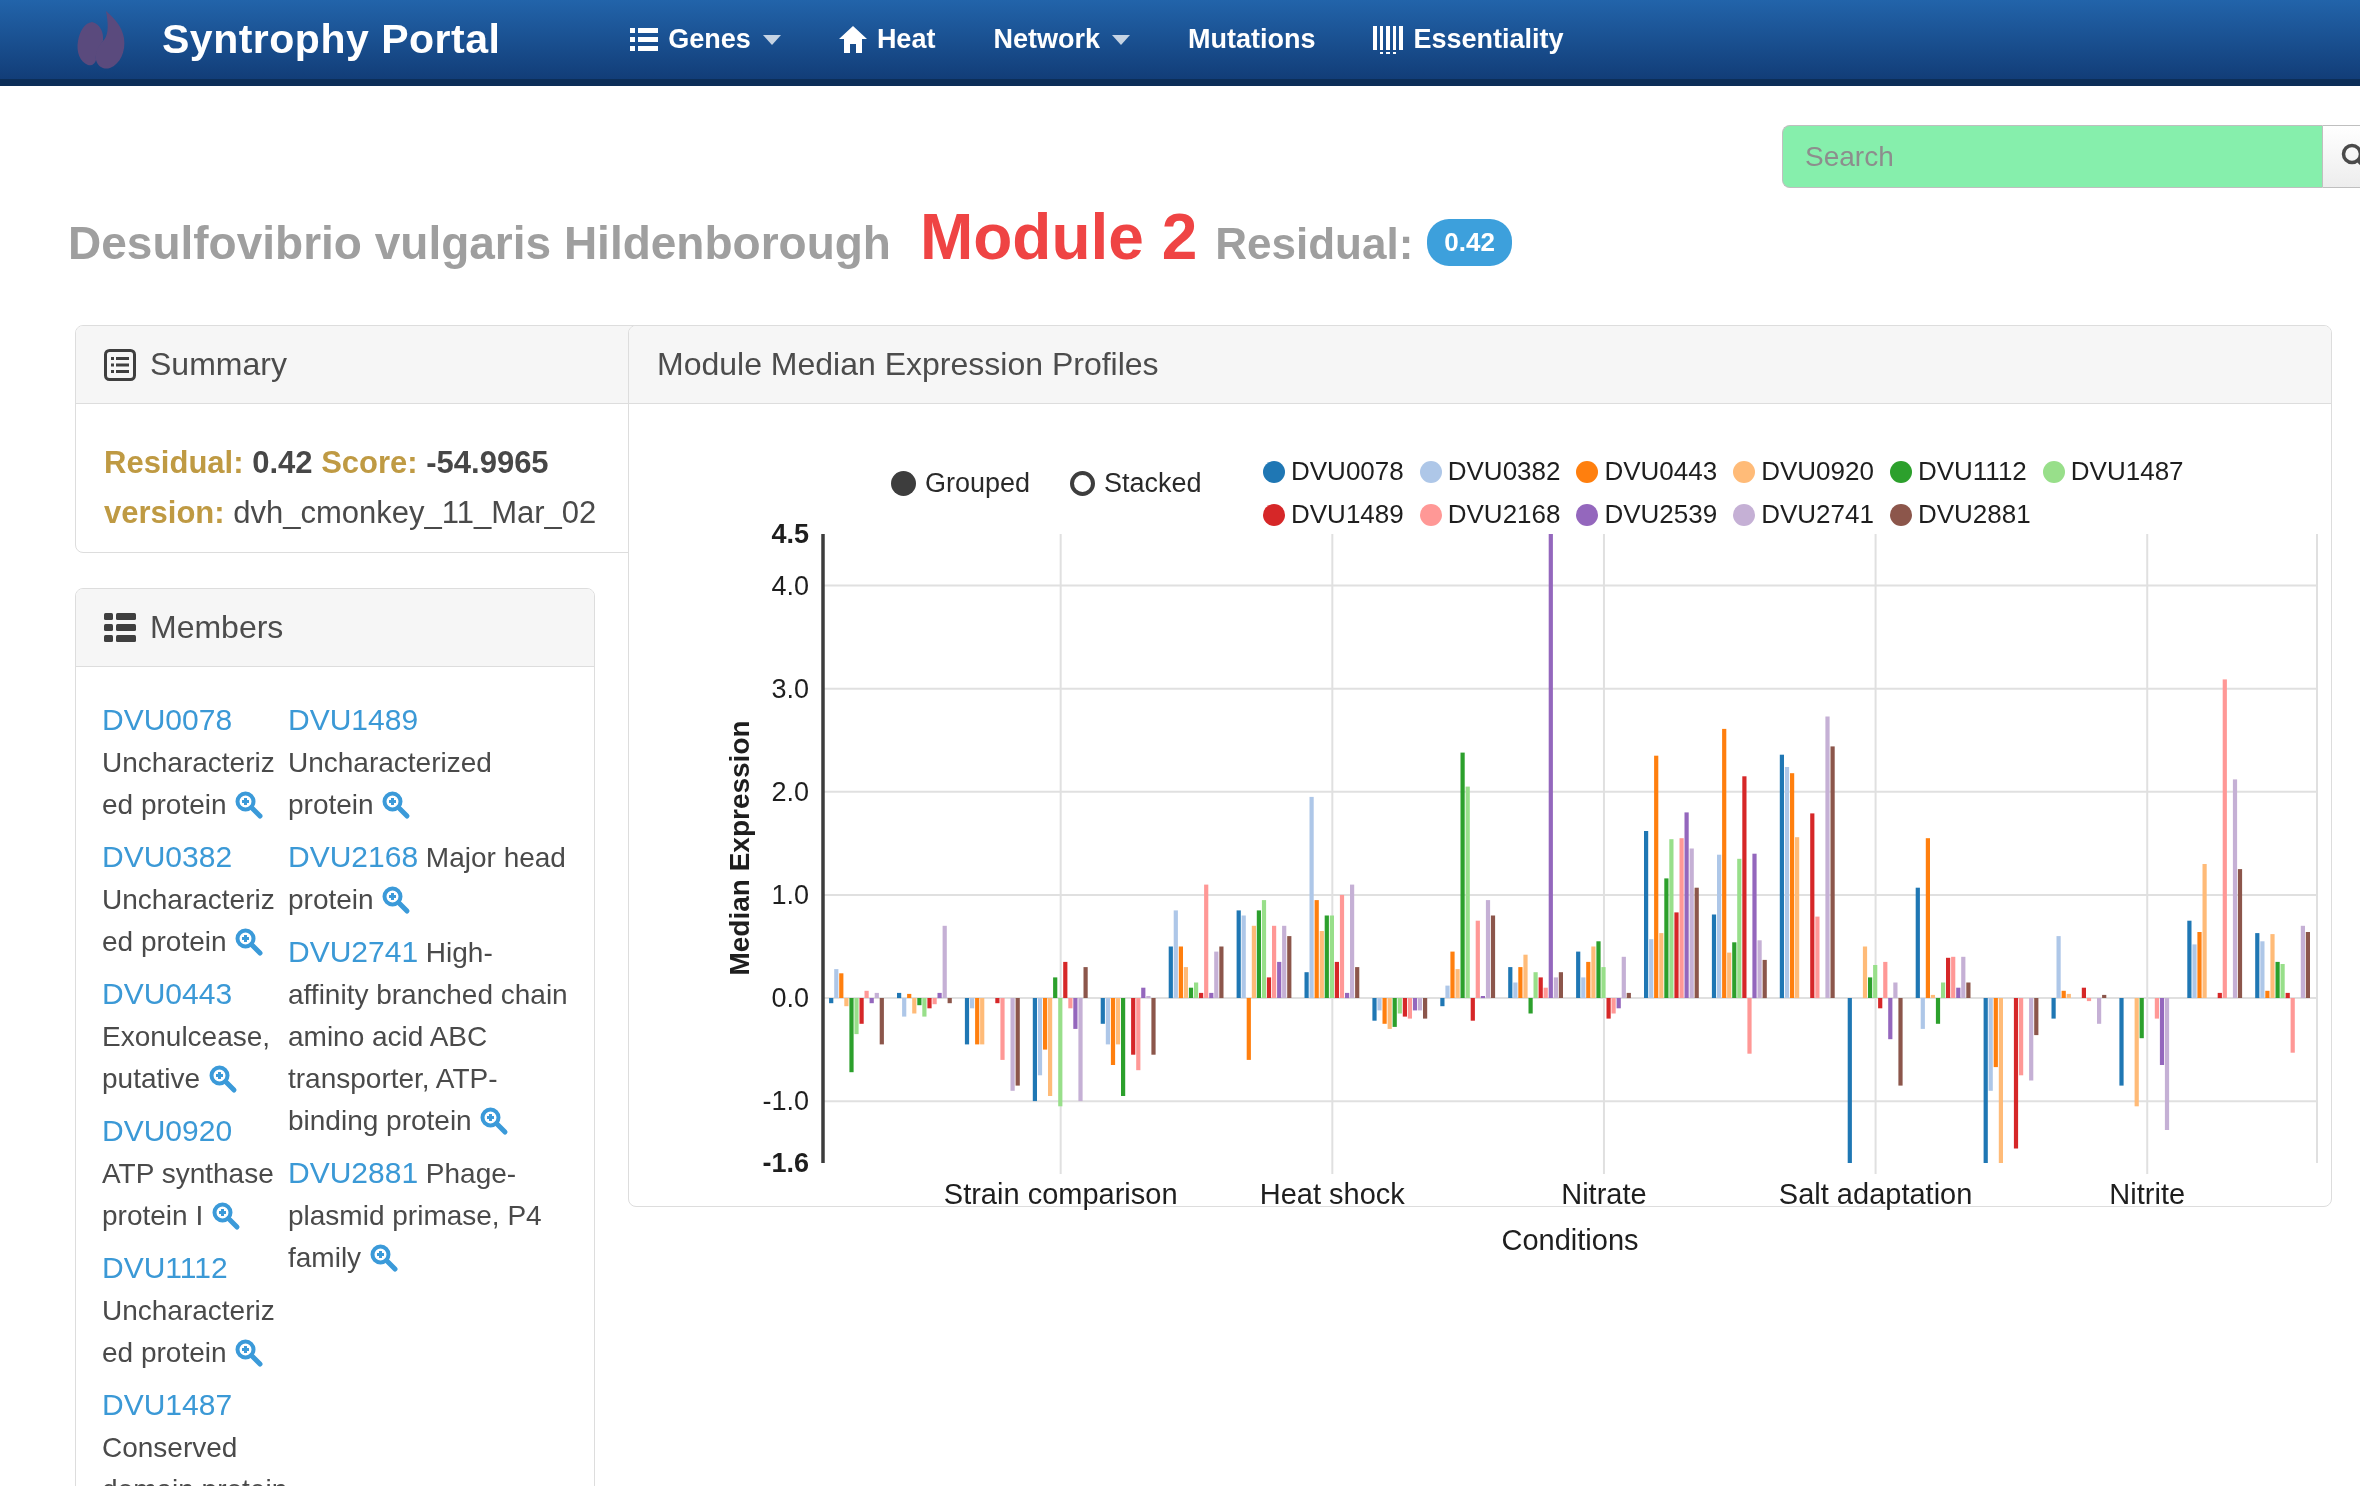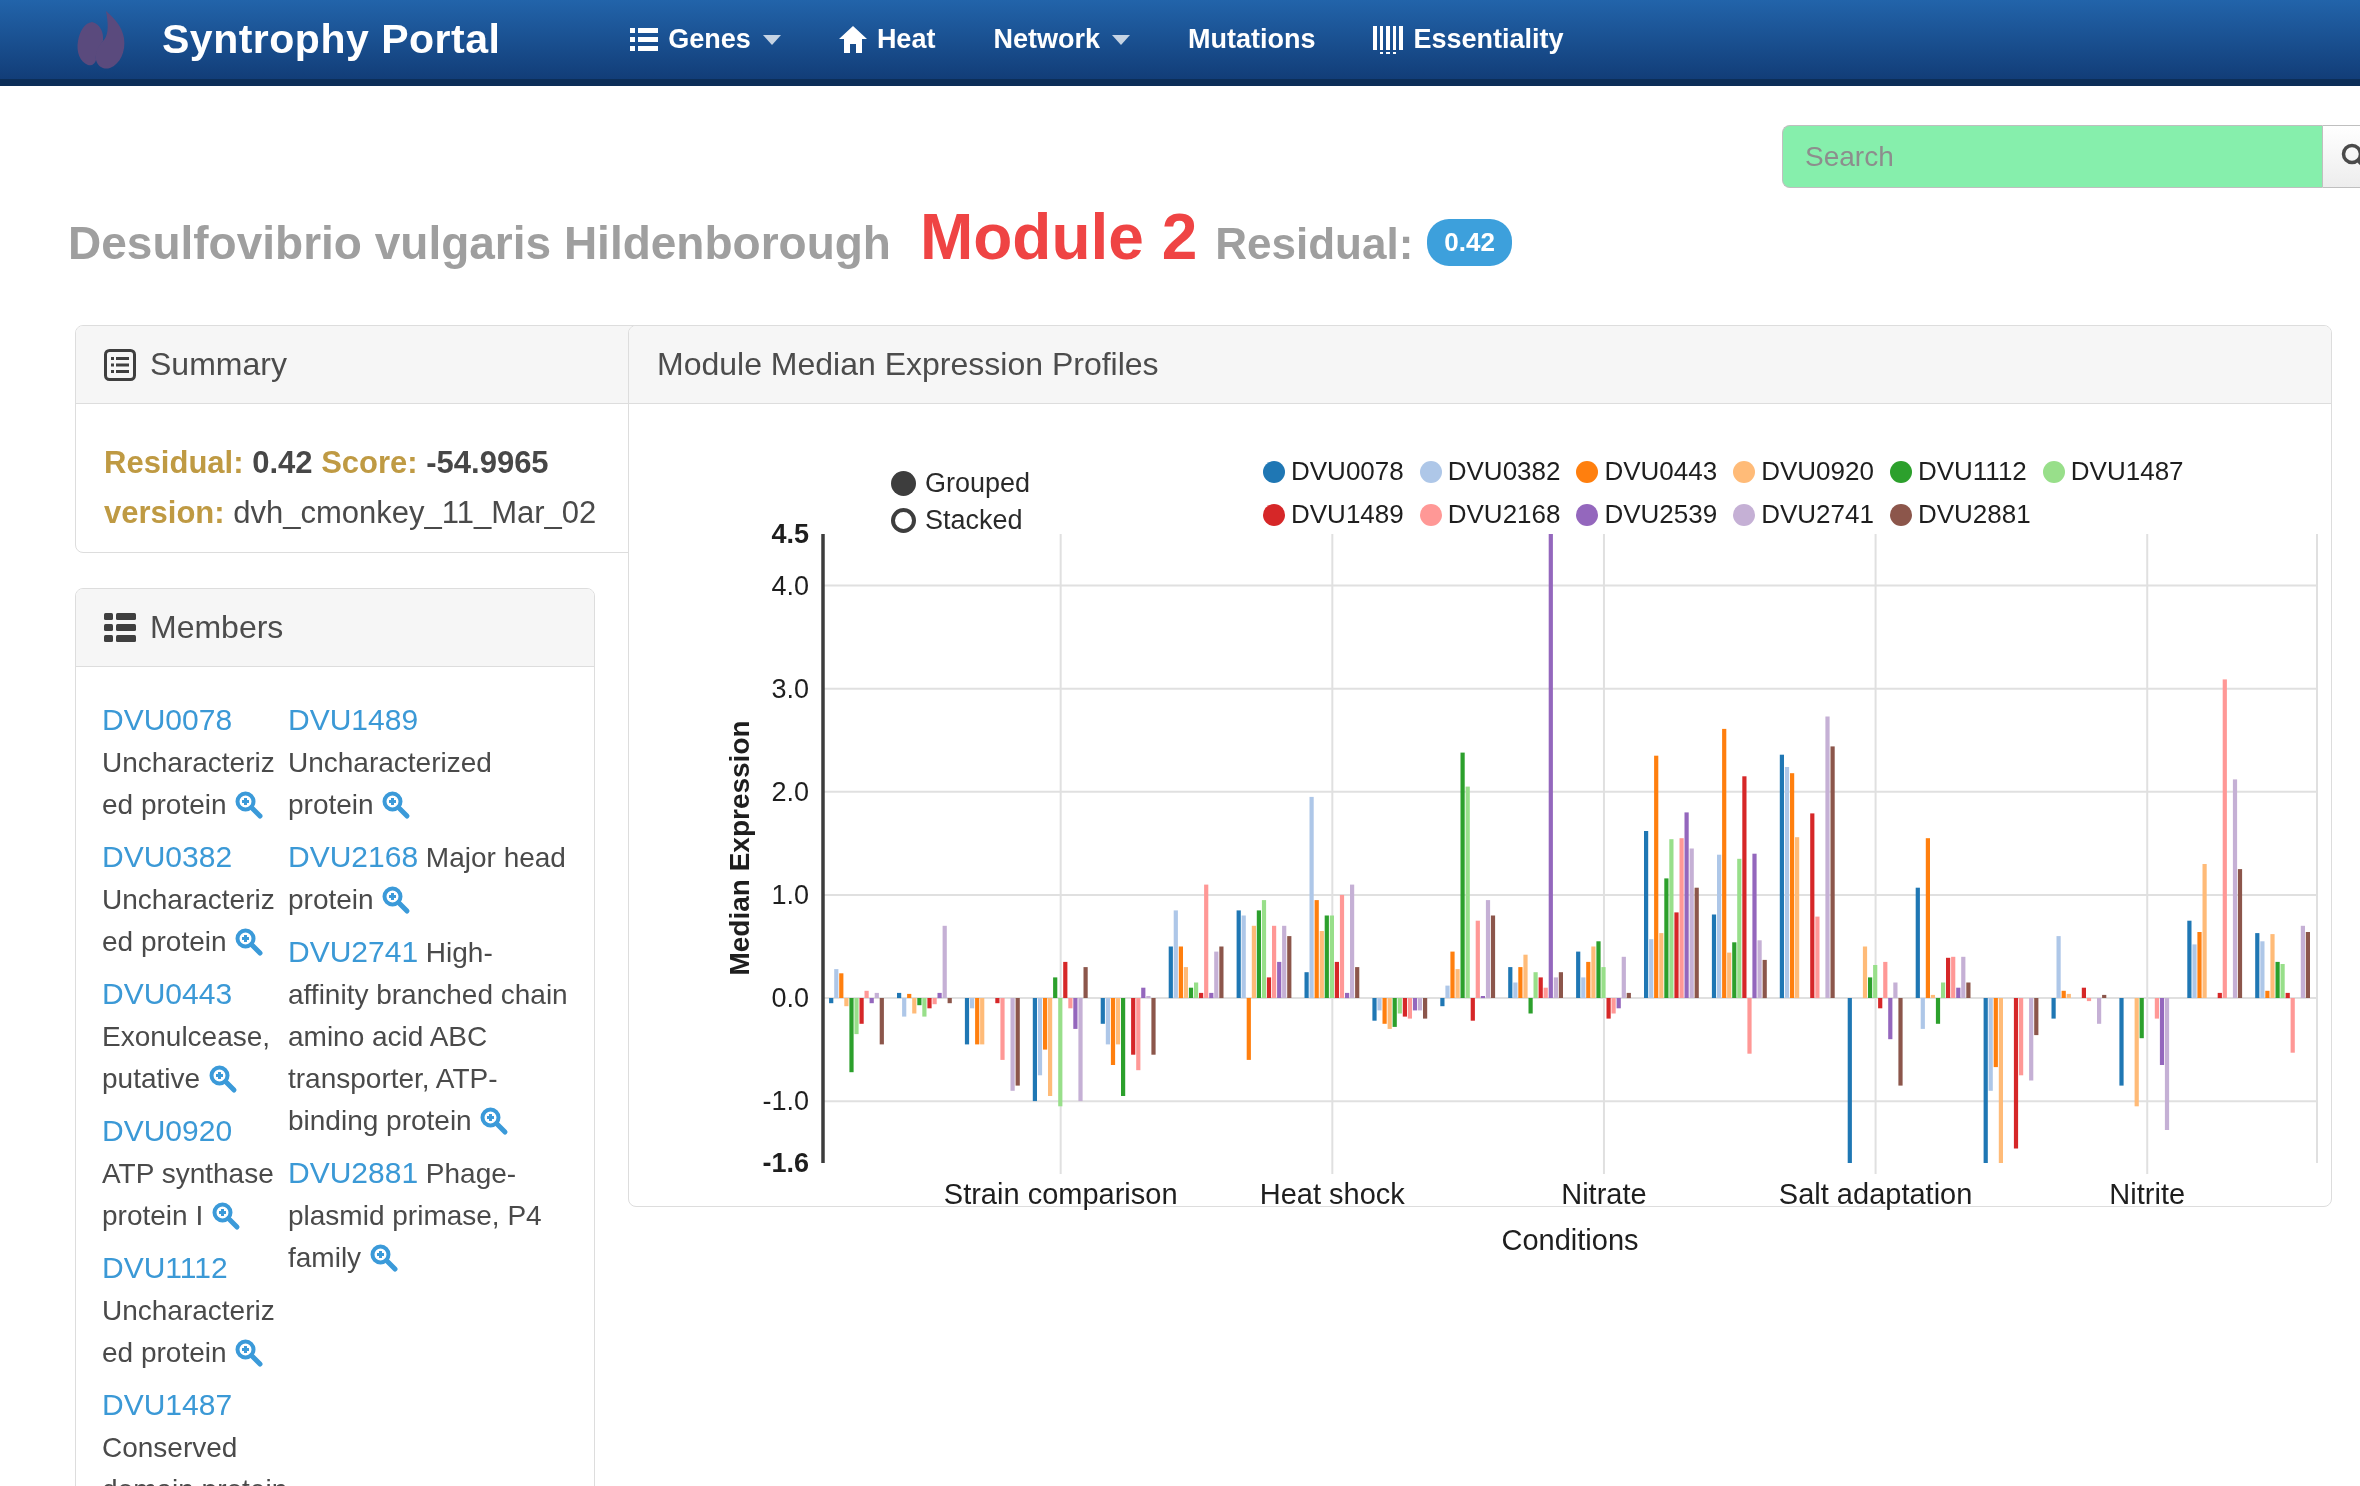--- a/index.html
+++ b/index.html
@@ -53,21 +53,21 @@
   .members-body { display:flex; padding:30px 26px; }
   .members-col-left { width:186px; }
   .members-col-right { width:282px; }
   .gene { font-size:28px; line-height:1.5; color:#4a4a4a; margin-bottom:8px; word-wrap:break-word; }
   .gene a { color:#3b99d6; text-decoration:none; font-size:30px; }
   .gene svg { vertical-align:-6px; }
 
   
   .chart-panel { left:628px; top:325px; width:1704px; height:882px; }
   .chart-body { position:relative; width:100%; height:1073px; }
-  .controls { position:absolute; left:262px; top:58px; display:flex; align-items:flex-start;flex-direction:column; }
+  .controls { position:absolute; left:262px; top:58px; display:flex; align-items:flex-start; }
   .radio-opt { display:flex; align-items:center; gap:9px; font-size:27px; color:#2a2a2a;
     margin-right:40px; cursor:pointer; margin-top:6px; }
   .radio-dot { width:25px; height:25px; border-radius:50%; background:#3d3d3d; }
   .radio-ring { width:25px; height:25px; border-radius:50%; border:4px solid #3d3d3d; background:#fff; }
   .legend { position:absolute; left:634px; top:52px; width:1040px; display:flex; flex-wrap:wrap;
     row-gap:12px; }
   .legend-item { display:flex; align-items:center; gap:6px; font-size:26px; color:#1e1e1e;
     margin-right:16px; cursor:pointer; }
   .legend-dot { width:22px; height:22px; border-radius:50%; flex:0 0 auto; }
   #chart-svg { position:absolute; left:0; top:0; }

